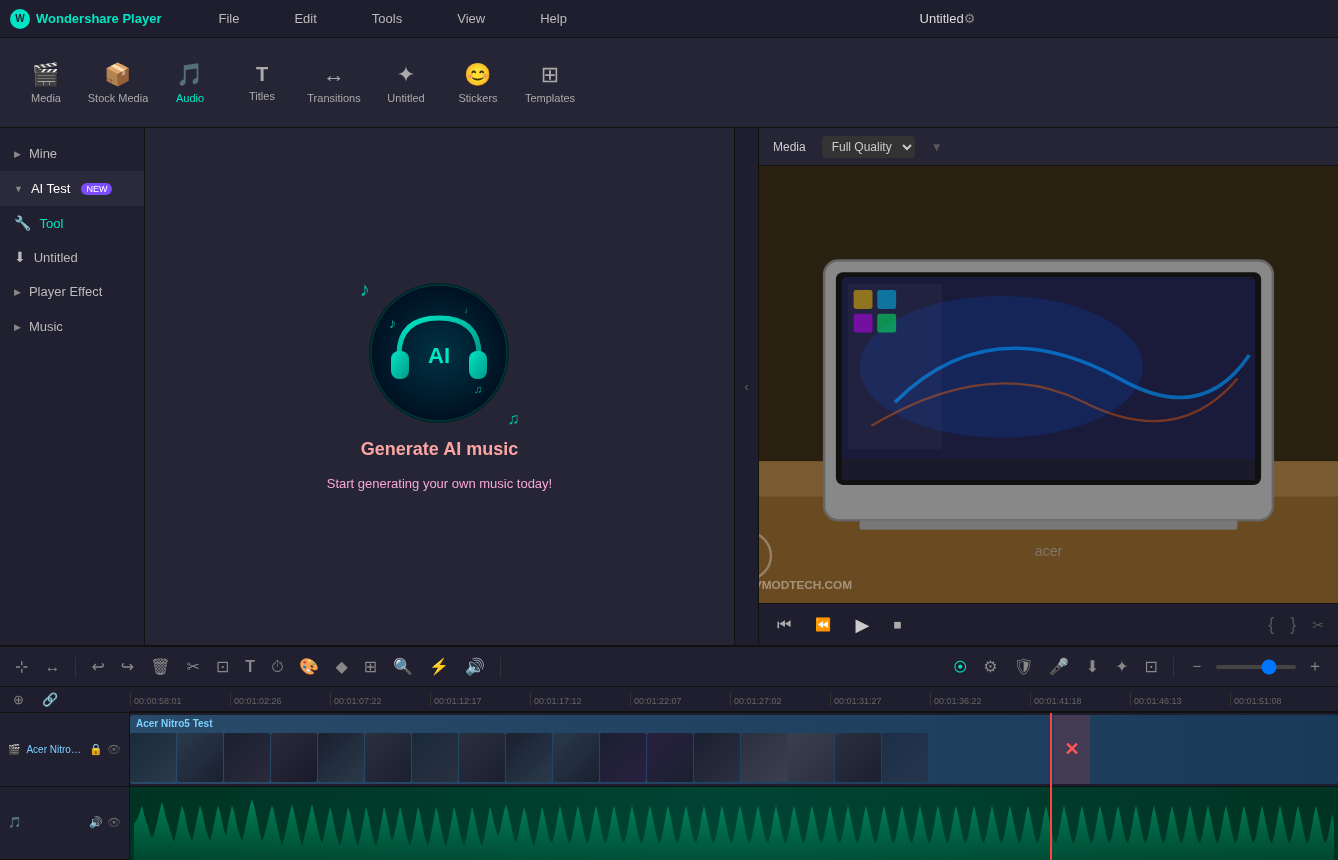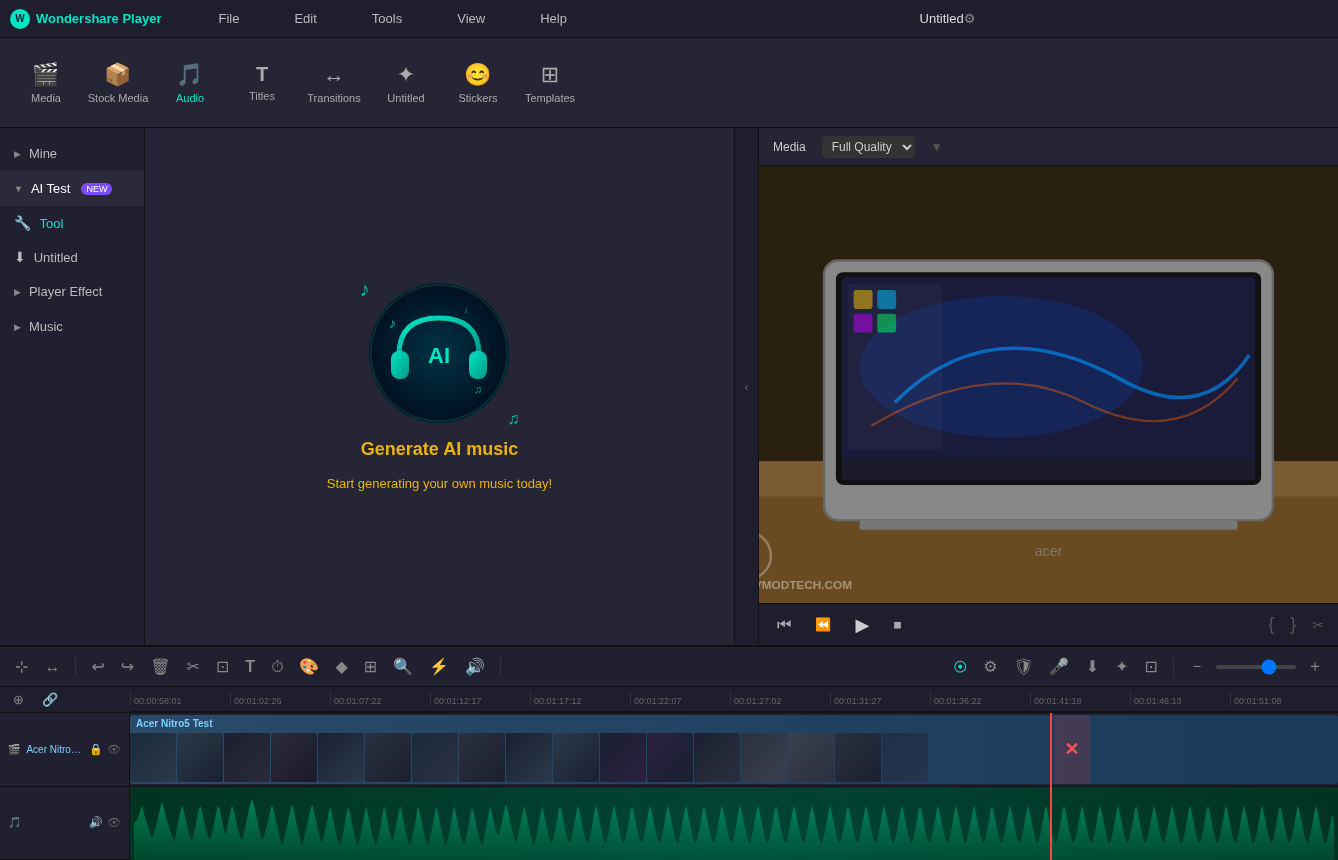--- a/index.html
+++ b/index.html
@@ -90,22 +90,22 @@
       display: flex; align-items: center; justify-content: center;
       position: relative;
       overflow: visible;
     }
     .music-notes {
       position: absolute; top: -5px; left: -10px; font-size: 20px; color: #00e5c4; opacity: 0.8;
     }
     .music-notes2 {
       position: absolute; bottom: -5px; right: -10px; font-size: 16px; color: #00e5c4; opacity: 0.8;
     }
-    .ai-music-title { font-size: 18px; font-weight: 700; color: #eab308; }
-    .ai-music-sub { font-size: 13px; color: #eab308; }
+    .ai-music-title { font-size: 18px; font-weight: 700; color: #fca5a5; }
+    .ai-music-sub { font-size: 13px; color: #f9a8d4; }
     .start-btn {
       background: #00d4aa; color: #111; border: none; border-radius: 20px;
       padding: 10px 80px; font-size: 14px; font-weight: 600; cursor: pointer; margin-top: 4px;
     }
 
     
     #collapse-arrow {
       width: 24px; background: #1e1e2e; border-left: 1px solid #111; display: flex; align-items: center; justify-content: center; cursor: pointer; color: #666;
     }
 

